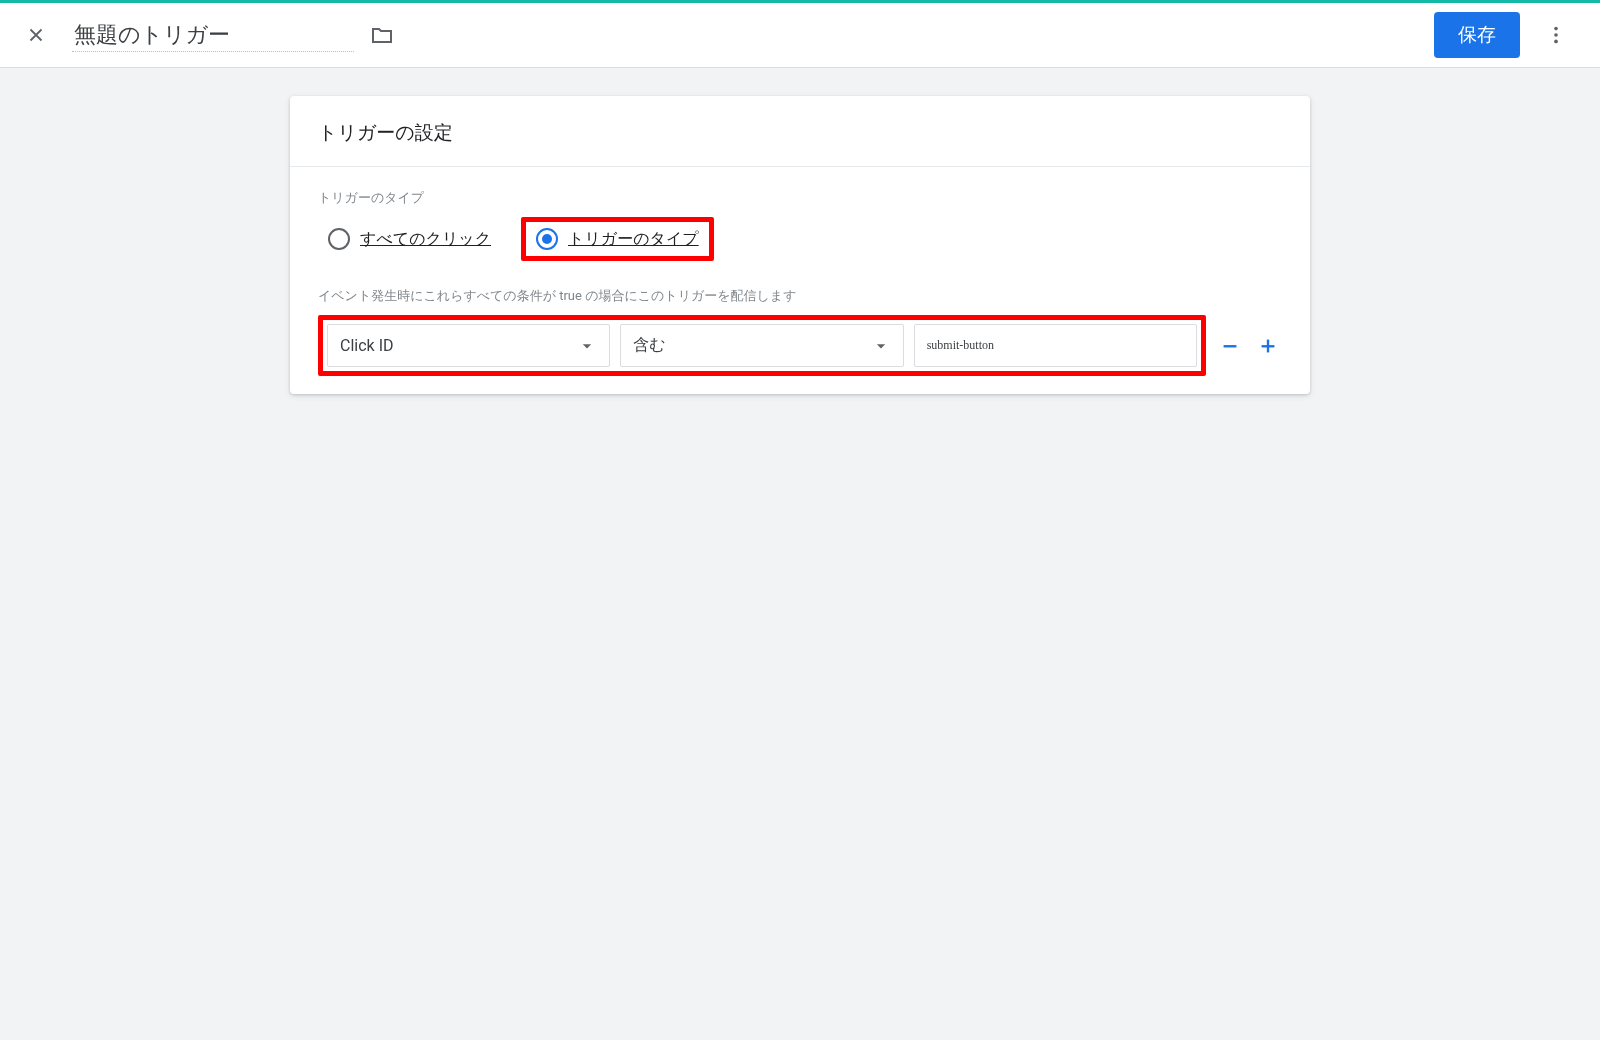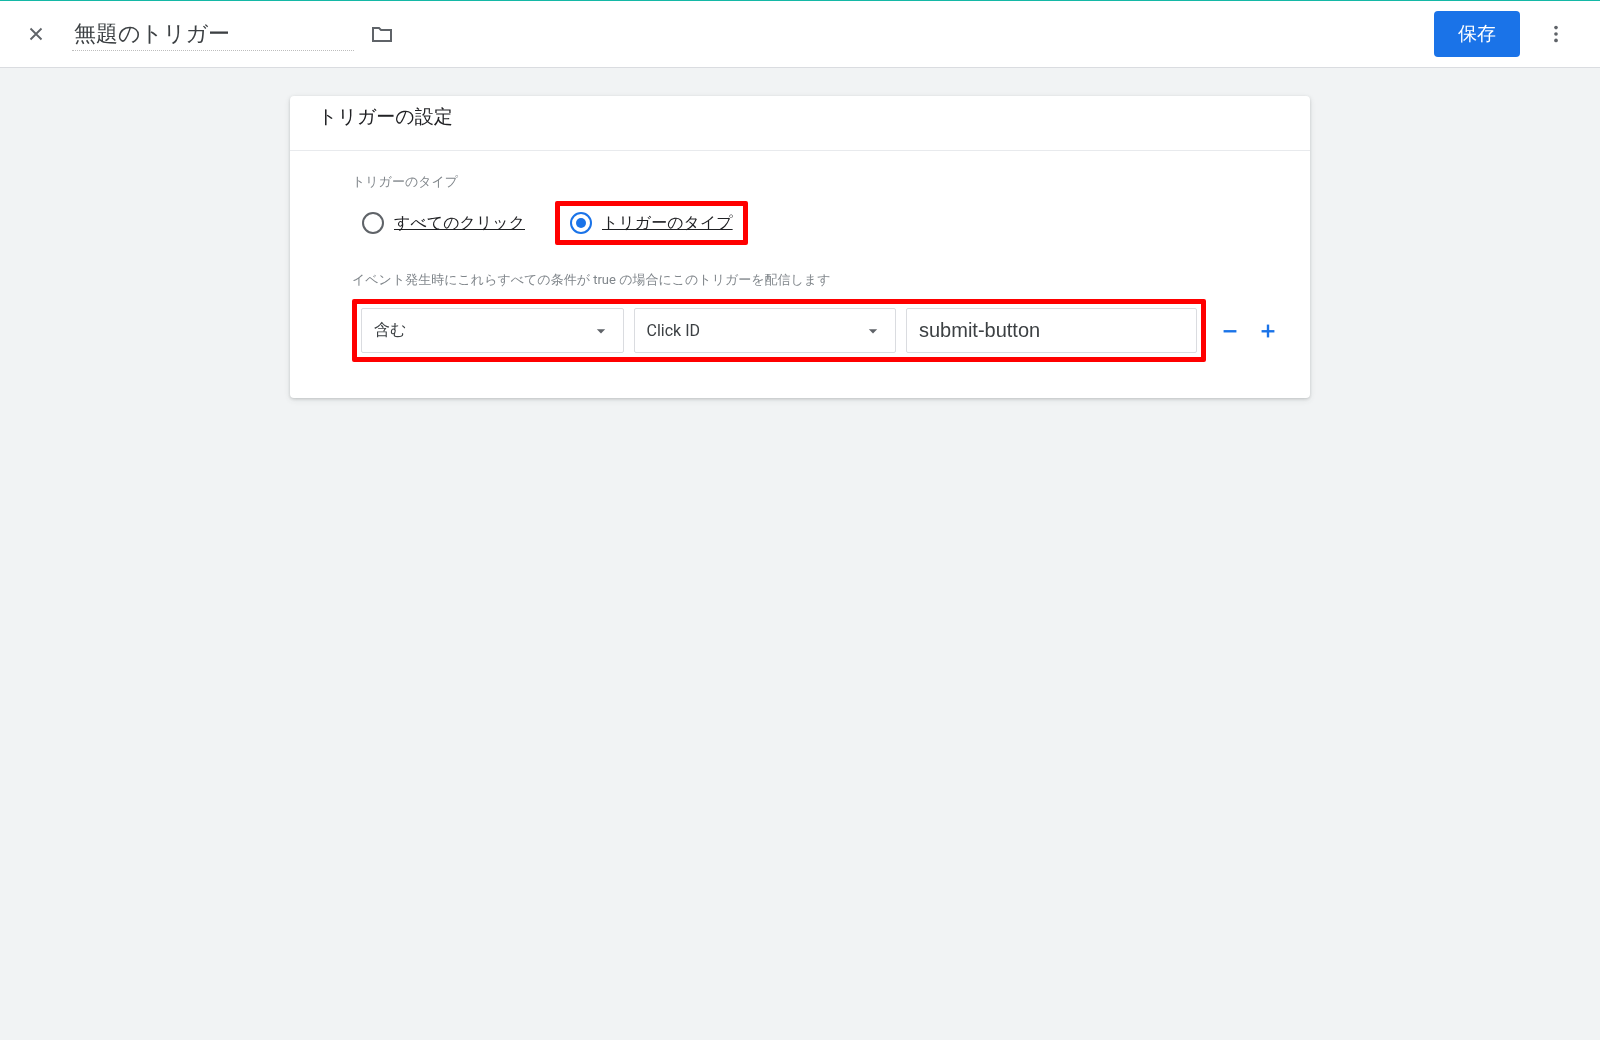--- a/index.html
+++ b/index.html
@@ -8,21 +8,21 @@
       background: #f1f3f4;
       color: #202124;
       font-size: 14px;
     }
     .topbar {
       display: flex;
       align-items: center;
       background: #fff;
       height: 68px;
       padding: 0 24px 0 16px;
-      border-top: 1px solid #14b8a6;
+      border-top: 3px solid #14b8a6;
       border-bottom: 1px solid #dadce0;
       gap: 16px;
     }
     .close-btn {
       width: 40px; height: 40px;
       display: flex; align-items: center; justify-content: center;
       border-radius: 50%;
       cursor: pointer;
       color: #5f6368;
     }
@@ -59,26 +59,26 @@
       justify-content: center;
       padding: 28px 0 80px;
     }
     .card {
       width: 1020px;
       background: #fff;
       border-radius: 4px;
       box-shadow: 0 1px 3px rgba(60,64,67,0.2), 0 2px 6px rgba(60,64,67,0.1);
     }
     .card-title {
-      padding: 8px 28px 20px;
+      padding: 24px 28px 20px;
       font-size: 19px;
       color: #202124;
       border-bottom: 1px solid #e8eaed;
     }
-    .card-body { padding: 22px 28px 36px; margin-left: 34px; }
+    .card-body { padding: 22px 28px 18px; }
 
     .section-label {
       font-size: 13px;
       color: #80868b;
       margin-bottom: 10px;
     }
 
     .highlight-red {
       border: 5px solid #ff0000;
       border-radius: 2px;
@@ -163,23 +163,23 @@
       cursor: pointer;
       min-width: 0;
     }
     .select-like .caret { color: #5f6368; display:flex }
     .select-like .caret svg { width: 20px; height: 20px; }
     .text-input {
       flex: 1;
       border: 1px solid #dadce0;
       border-radius: 2px;
       padding: 10px 12px;
-      font-size: 20px;
+      font-size: 12px;
       color: #3c4043;
-      font-family: Liberation Sans, sans-serif;
+      font-family: Liberation Serif, serif;
     }
     .cond-btn {
       width: 28px; height: 28px;
       display: flex; align-items:center; justify-content:center;
       cursor: pointer;
       font-size: 28px;
       line-height: 1;
     }
     .cond-remove { color: #1a73e8; }
     .cond-add { color: #1a73e8; }
@@ -229,35 +229,35 @@
               </span>
             <span>トリガーのタイプ</span>
           </div>
         </div>
       </div>
 
       <div class="section-label">イベント発生時にこれらすべての条件が true の場合にこのトリガーを配信します</div>
       <div class="conditions">
         <div class="cond-box">
           <div class="select-like">
+            <span>Click ID</span>
+            <span class="caret">
+                <svg viewBox="0 0 24 24" fill="currentColor">
+                  <path d="M7 10 l5 5 5-5 Z"></path>
+                </svg>
+              </span>
+          </div>
+          <div class="select-like">
             <span>含む</span>
             <span class="caret">
                 <svg viewBox="0 0 24 24" fill="currentColor">
                   <path d="M7 10 l5 5 5-5 Z"></path>
                 </svg>
               </span>
           </div>
-          <div class="select-like">
-            <span>Click ID</span>
-            <span class="caret">
-                <svg viewBox="0 0 24 24" fill="currentColor">
-                  <path d="M7 10 l5 5 5-5 Z"></path>
-                </svg>
-              </span>
-          </div>
           <input class="text-input" value="submit-button" style="">
         </div>
         <div class="cond-btn cond-remove">
           <svg viewBox="0 0 24 24" width="22" height="22" fill="currentColor">
               <rect x="5" y="11" width="14" height="2.6"></rect>
             </svg>
         </div>
         <div class="cond-btn cond-add">
           <svg viewBox="0 0 24 24" width="22" height="22" fill="currentColor">
               <rect x="5" y="11" width="14" height="2.6"></rect>

